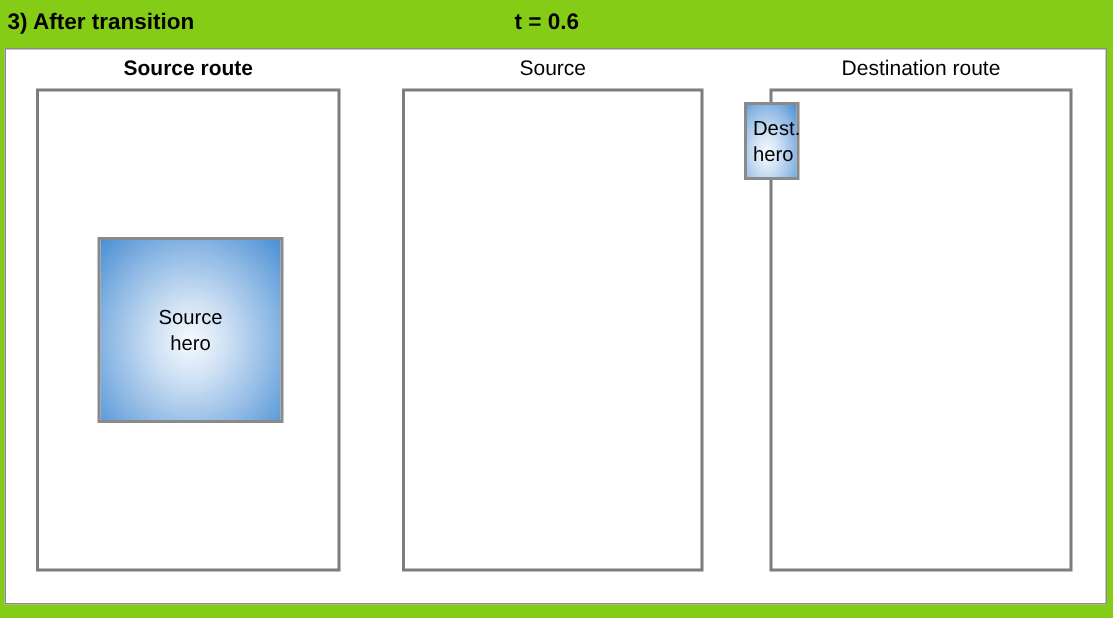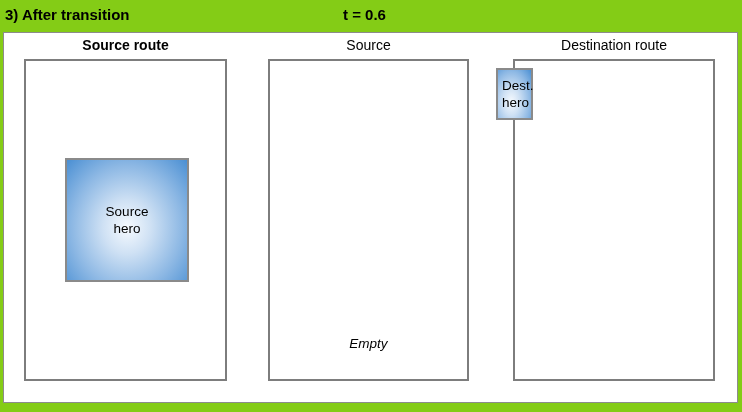--- a/index.html
+++ b/index.html
@@ -131,15 +131,14 @@
       <span class="line">Source</span>
       <span class="line">hero</span>
     </div>
   </div>
 
   <div class="abs hero dest-hero">
     <span class="line">Dest.</span>
     <span class="line">hero</span>
   </div>
 
-  <div class="abs empty-label">Empty</div>
 
 </div>
 
 </body></html>

